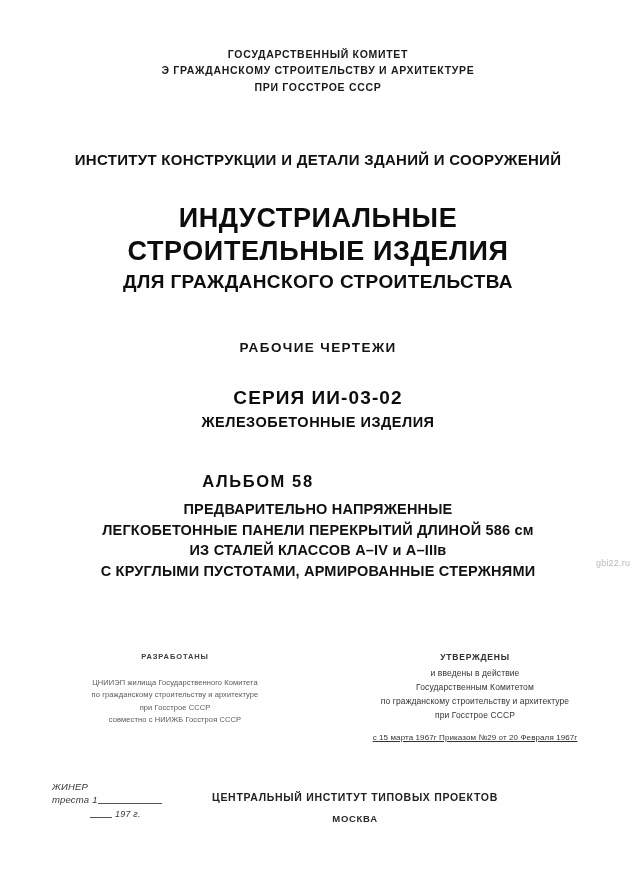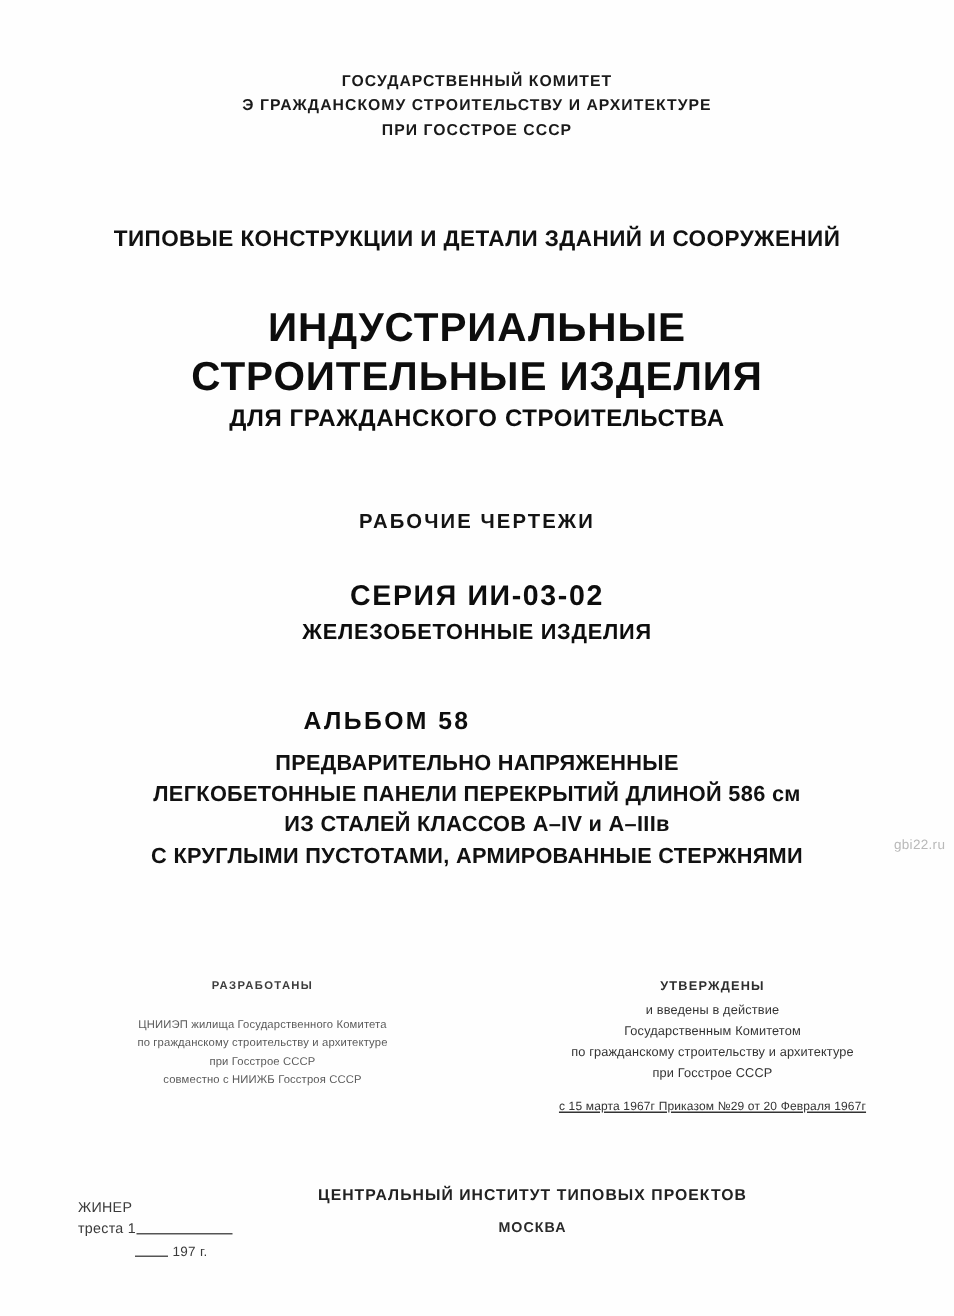--- a/index.html
+++ b/index.html
@@ -63,21 +63,21 @@
   }
   .main-title .l1,
   .main-title .l2 {
     font-size: 27px;
     font-weight: bold;
     letter-spacing: 0.6px;
     line-height: 1.22;
     color: #0d0d0d;
   }
   .main-title .l3 {
-    font-size: 16px;
+    font-size: 19px;
     font-weight: bold;
     letter-spacing: 0.4px;
     line-height: 1.5;
     color: #0d0d0d;
   }
 
   
   .working-drawings {
     position: absolute;
     left: 0;
@@ -219,23 +219,24 @@
     font-size: 9.5px;
     font-weight: bold;
     letter-spacing: 0.7px;
     color: #2a2a2a;
   }
 
   
   .stamp {
     position: absolute;
     left: 52px;
-    top: 800px;
+    top: 781px;
     width: 150px;
     color: #3a3a3a;
+    font-style: italic;
   }
   .stamp .s1 {
     font-size: 9.5px;
     letter-spacing: 0.2px;
   }
   .stamp .s2 {
     font-size: 9.5px;
     margin-top: 2px;
     letter-spacing: 0.2px;
   }
@@ -265,21 +266,21 @@
 <body>
 
 <div class="page">
 
   <div class="header-block">
     <div class="header-line">ГОСУДАРСТВЕННЫЙ КОМИТЕТ</div>
     <div class="header-line">Э ГРАЖДАНСКОМУ СТРОИТЕЛЬСТВУ И АРХИТЕКТУРЕ</div>
     <div class="header-line">ПРИ ГОССТРОЕ СССР</div>
   </div>
 
-  <div class="subtitle-line">ТИПОВЫЕ КОНСТРУКЦИИ И ДЕТАЛИ ЗДАНИЙ И СООРУЖЕНИЙ</div>
+  <div class="subtitle-line">ИНСТИТУТ КОНСТРУКЦИИ И ДЕТАЛИ ЗДАНИЙ И СООРУЖЕНИЙ</div>
 
   <div class="main-title">
     <div class="l1">ИНДУСТРИАЛЬНЫЕ</div>
     <div class="l2">СТРОИТЕЛЬНЫЕ ИЗДЕЛИЯ</div>
     <div class="l3">ДЛЯ ГРАЖДАНСКОГО СТРОИТЕЛЬСТВА</div>
   </div>
 
   <div class="working-drawings">РАБОЧИЕ ЧЕРТЕЖИ</div>
 
   <div class="series-block">

